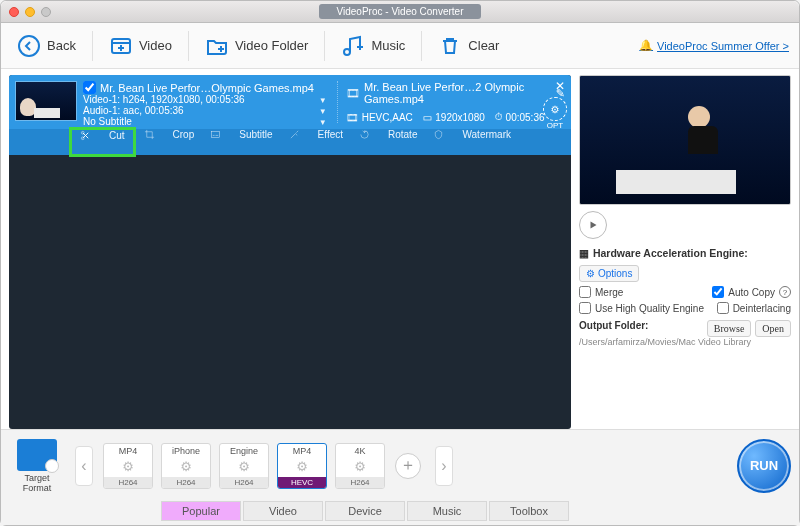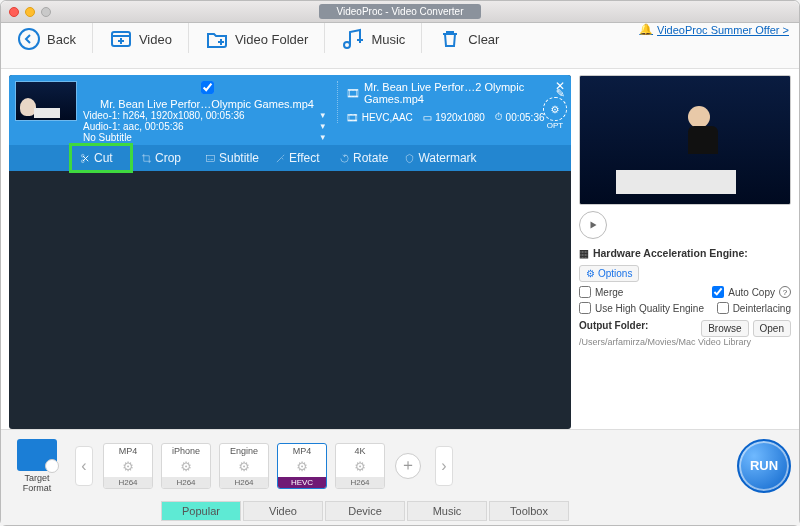--- a/index.html
+++ b/index.html
@@ -9,90 +9,90 @@
   
   .titlebar { height: 22px; background: linear-gradient(#eceaea,#d7d5d5); border-top-left-radius:6px; border-top-right-radius:6px; display:flex; align-items:center; position:relative; border-bottom:1px solid #bdbdbd;}
   .traffic { position:absolute; left:8px; display:flex; gap:6px; }
   .traffic span { width:10px; height:10px; border-radius:50%; display:inline-block; }
   .tl-close{background:#ff5f57;border:1px solid #e24238;}
   .tl-min{background:#ffbd2e;border:1px solid #e1a117;}
   .tl-max{background:#c9c9c9;border:1px solid #a9a9a9;}
   .title-chip{margin:0 auto; background:#8b929c; color:#fff; font-size:10px; padding:2px 18px; border-radius:3px;}
 
   
-  .toolbar{height:46px; background:#fafafa; border-bottom:1px solid #e0e0e0; display:flex; align-items:flex-start; padding:0 10px; gap:0;}
+  .toolbar{height:46px; background:#fafafa; border-bottom:1px solid #e0e0e0; display:flex; align-items:center; padding:12px 10px; gap:0;}
   .tb-btn{display:flex; align-items:center; gap:6px; font-size:13px; color:#3a3a3a; padding:4px 6px; cursor:pointer;}
   .tb-btn svg{width:24px;height:24px;}
   .tb-sep{width:1px;height:30px;background:#e0e0e0; margin:0 10px;}
   .offer{margin-left:auto; font-size:11px; color:#0a66c2; display:flex; align-items:center; gap:4px; text-decoration:underline;}
   .bell{color:#f5a623;}
 
   
   .main{flex:1; display:flex; gap:8px; padding:6px 8px 0 8px; overflow:hidden;}
   .stage{flex:1; background:#1e2833; border-radius:3px; display:flex; flex-direction:column; overflow:hidden;}
   .side{width:212px; display:flex; flex-direction:column;}
 
   
   .vitem{background:#2f98e4; color:#fff; position:relative;}
   .vitem-head{display:flex; align-items:flex-start; padding:6px 6px 2px 6px; font-size:10px; gap:6px;}
   .thumb{width:62px;height:40px;background:linear-gradient(#0a1c40,#000a20);border:1px solid #6fb9ee; flex:0 0 auto; position:relative; overflow:hidden;}
   .thumb .tman{position:absolute; left:4px; bottom:4px; width:16px;height:18px;background:#e8d6c6;border-radius:50% 50% 40% 40%;}
   .thumb .tpiano{position:absolute; left:18px; bottom:2px; width:26px;height:10px;background:#e9e9e9;}
   .vlines{flex:1;}
-  .vlines .fn{display:flex; align-items:center; gap:4px; font-size:11px;flex-direction:column;}
-  .vlines .row{display:flex; align-items:flex-start; justify-content:space-between; padding-right:6px;}
+  .vlines .fn{display:flex; align-items:center; gap:4px; font-size:11px;}
+  .vlines .row{display:flex; align-items:flex-end; justify-content:space-between; padding-right:6px;}
   .chev{font-size:9px;opacity:.9;}
   .out-col{flex:0 0 228px; border-left:1px dotted rgba(255,255,255,.4); padding-left:8px;}
   .out-col .fn{font-size:11px; margin-bottom:6px; display:flex; align-items:center; gap:4px;}
   .out-grid{display:flex; gap:10px; font-size:10px; align-items:center;}
   .out-grid span{display:flex; align-items:center; gap:3px;}
   .closex{position:absolute; right:6px; top:4px; font-size:12px; cursor:pointer;}
   .codec{position:absolute; right:4px; top:22px; text-align:center; font-size:8px;}
   .codec .gear{width:24px;height:24px;border:1px dashed #fff;border-radius:50%; display:flex;align-items:center;justify-content:center; font-size:10px;}
 
   .tools{display:flex; background:#2386d0; height:26px; padding-left:60px;}
-  .tool{flex:0 0 auto; min-width:64px; display:flex; align-items:center; gap:3px; font-size:12px; color:#eaf4fd; padding:0 8px; cursor:pointer;}
+  .tool{flex:0 0 auto; min-width:64px; display:flex; gap:18px; font-size:10px; color:#eaf4fd; padding:0 8px; cursor:pointer;}
   .tool.hl{border:3px solid #3fd93f; margin:-2px 0;}
   .tool svg{width:11px;height:11px;}
 
   
   .preview{height:130px;background:linear-gradient(#0a1c40,#000a20); border:1px solid #ccc; border-radius:2px; position:relative; overflow:hidden;}
   .pman{position:absolute; right:62px; top:30px; width:40px; height:50px;}
   .phead{width:22px;height:22px;background:#e8c9a8;border-radius:50%;}
   .pbody{width:30px;height:28px;background:#111;margin-top:-2px;border-radius:6px 6px 0 0;}
   .ppiano{position:absolute; bottom:10px; left:36px; width:120px;height:24px;background:#e9e9e9;}
   .playbtn{width:28px;height:28px;border:1px solid #bbb;border-radius:50%;background:#fff;display:flex;align-items:center;justify-content:center;margin:6px 0 4px 0;color:#666;cursor:pointer;}
   .hwbox{font-size:10px; color:#333;}
   .hwtitle{font-weight:600; font-size:10.5px; margin:4px 0 6px; display:flex; align-items:center; gap:4px;}
   .hwrow{display:flex; gap:6px; margin:4px 0; align-items:center;}
   .chk{display:flex;align-items:center;gap:4px;font-size:10px; color:#444;}
   .chk input{width:12px;height:12px;}
   .opts{border:1px solid #cfcfcf;background:#f6f6f6;font-size:10px;padding:2px 6px;border-radius:3px;display:flex;align-items:center;gap:3px;cursor:pointer;color:#1a73e8;}
   .folder{margin-top:6px;font-size:10px;}
   .folder .path{color:#888;font-size:9px;}
-  .fbtn{border:1px solid #cfcfcf;background:#f6f6f6;font-size:10px;padding:2px 6px;border-radius:3px;cursor:pointer;}
+  .fbtn{border:1px solid #cfcfcf;background:#f6f6f6;font-size:10px;padding:2px 6px;border-radius:3px;cursor:pointer;font-family:Liberation Serif, serif;}
 
   
   .footer{height:96px; background:#f3f3f3; border-top:1px solid #ddd; display:flex; flex-direction:column;}
   .presets{flex:1; display:flex; align-items:center; padding:6px 8px; gap:10px;}
   .tf{width:56px;text-align:center;font-size:9px;color:#444;}
   .tf .tficon{width:40px;height:32px;background:#1b7ed6;margin:0 auto 2px;border-radius:3px;position:relative;}
   .tf .tficon:after{content:"";position:absolute;right:-2px;bottom:-2px;width:12px;height:12px;border-radius:50%;background:#fff;border:1px solid #ccc;}
   .carets{width:18px;height:40px;border:1px solid #ddd;border-radius:4px;display:flex;align-items:center;justify-content:center;color:#aaa;cursor:pointer;background:#fff;}
   .pcard{width:50px;height:46px;border:1px solid #d7d7d7;border-radius:3px;background:#fff;display:flex;flex-direction:column;align-items:center;justify-content:space-between;cursor:pointer;overflow:hidden;}
   .pcard .ptop{font-size:9px;color:#555;padding-top:2px;}
   .pcard .pgear{font-size:13px;color:#bbb;}
   .pcard .pbot{width:100%;background:#e8e8e8;font-size:8px;color:#666;text-align:center;padding:1px 0;}
   .pcard.sel{border-color:#1b7ed6;}
   .pcard.sel .pbot{background:#701a75;color:#fff;}
   .addp{width:26px;height:26px;border:1px solid #ccc;border-radius:50%;display:flex;align-items:center;justify-content:center;color:#999;cursor:pointer;background:#fff;}
   .runbtn{margin-left:auto;width:54px;height:54px;border-radius:50%;background:radial-gradient(circle at 30% 30%, #6fb9ff, #0a62c9);display:flex;align-items:center;justify-content:center;color:#fff;font-weight:700;font-size:13px;cursor:pointer;border:2px solid #0a62c9;box-shadow:inset 0 0 0 2px rgba(255,255,255,.5);}
   .tabs{height:24px;display:flex;gap:2px;padding:0 0 4px 160px;}
   .tab{font-size:11px;color:#555;border:1px solid #d7d7d7;background:#ececec;width:80px;text-align:center;line-height:18px;cursor:pointer;}
-  .tab.on{background:#5eead4;}
+  .tab.on{background:#f0abfc;}
   .q{width:12px;height:12px;border:1px solid #777;border-radius:50%;display:inline-flex;align-items:center;justify-content:center;font-size:8px;color:#555;}
   .icon-stroke{stroke:#1b7ed6;fill:none;stroke-width:2;}
 </style>
 </head>
 <body>
 
 <div class="app">
 
   <div class="titlebar">
     <div class="traffic">

